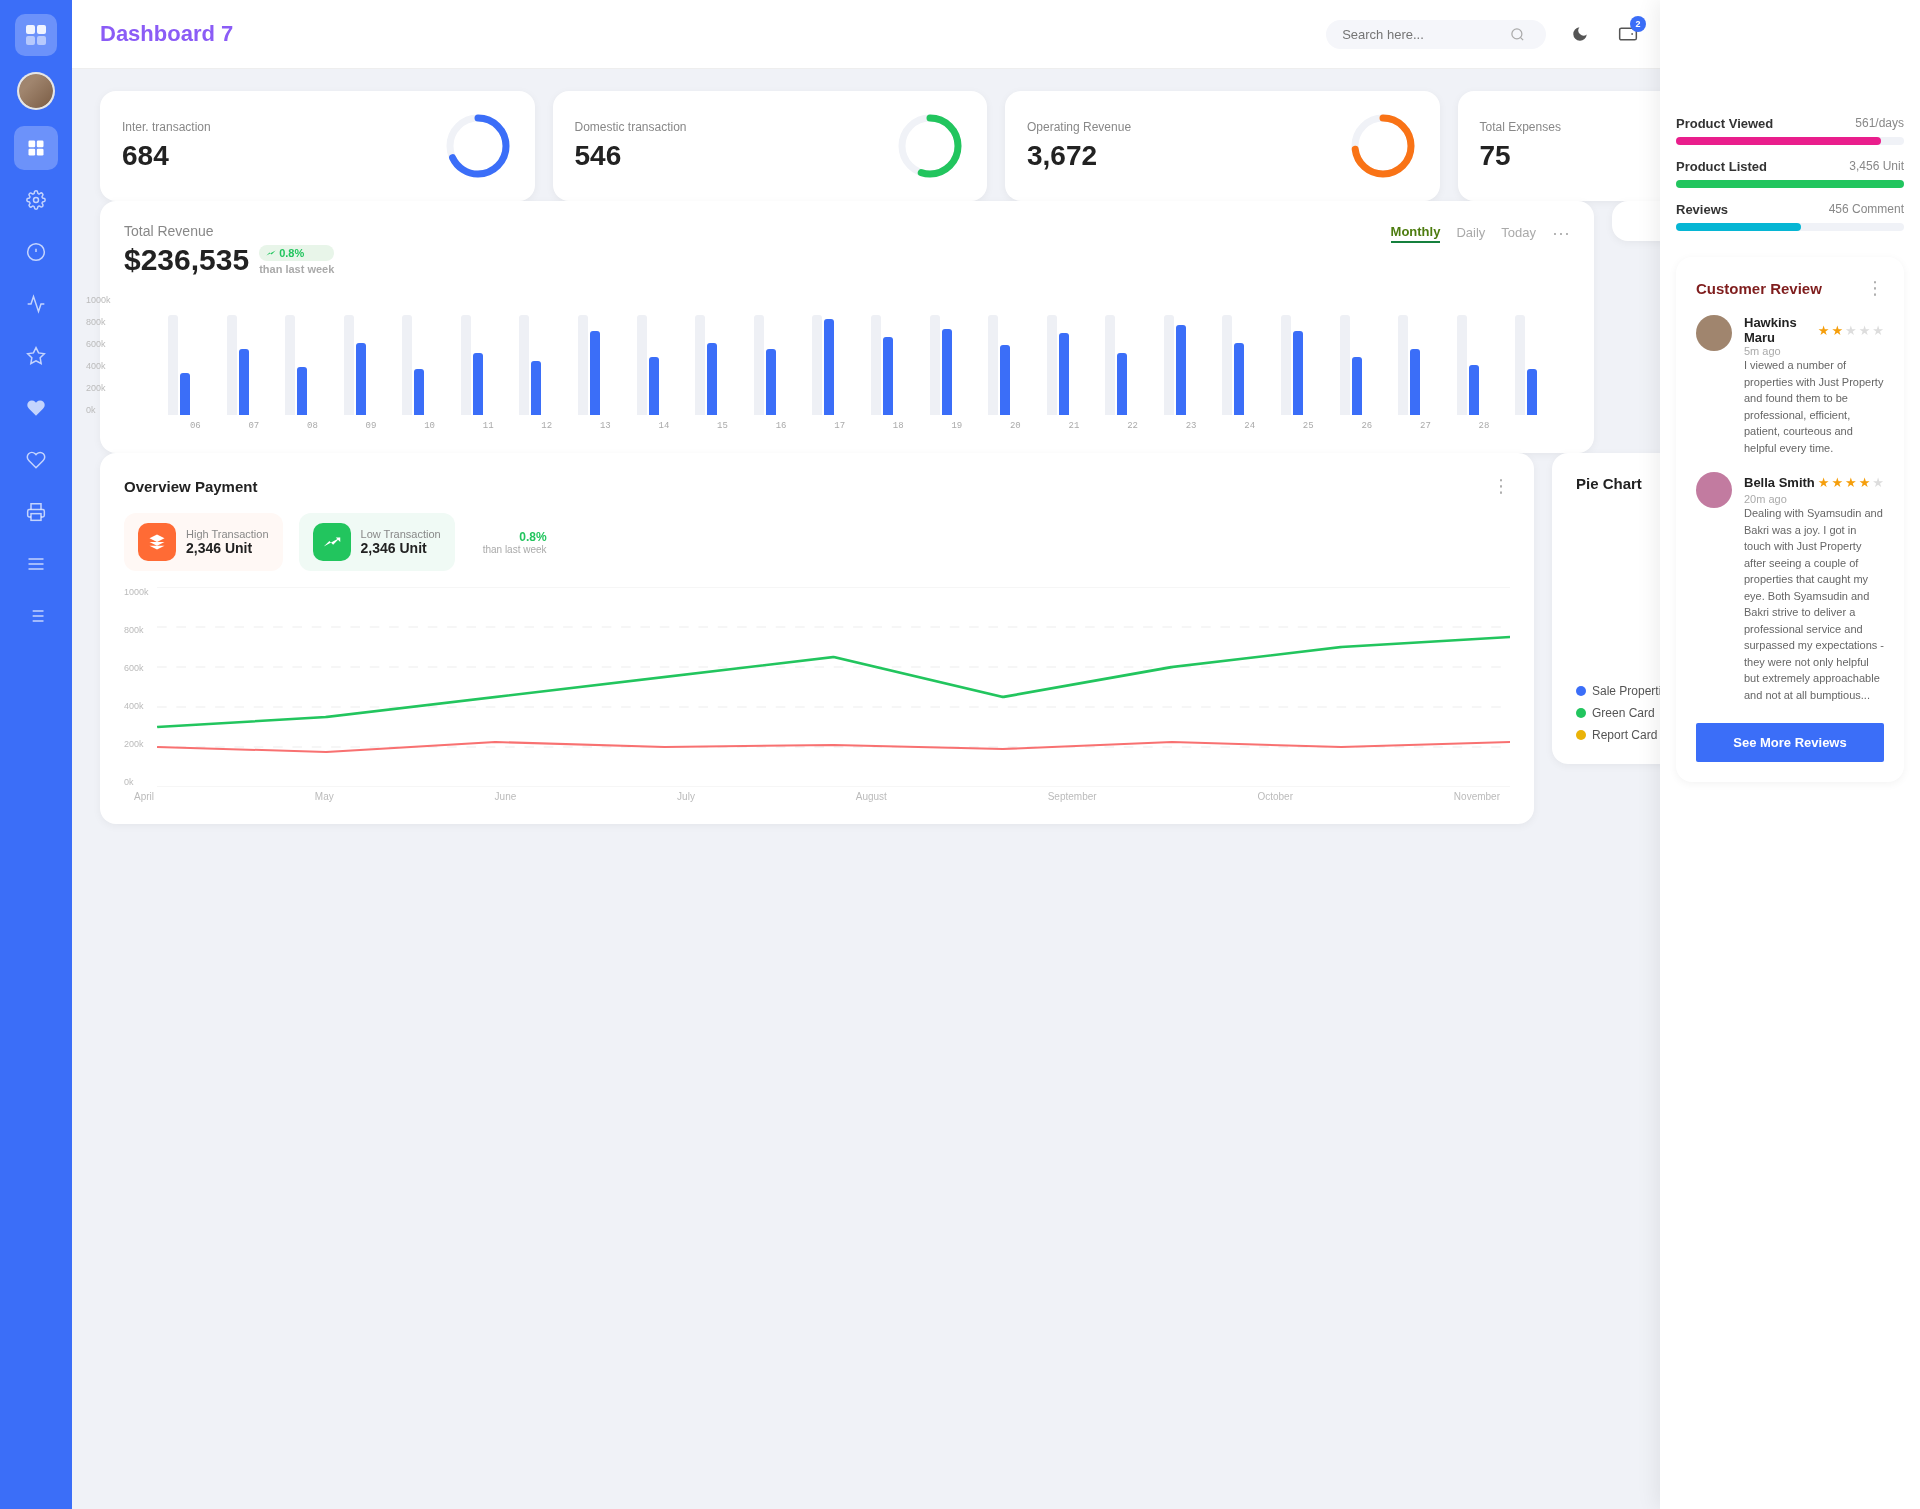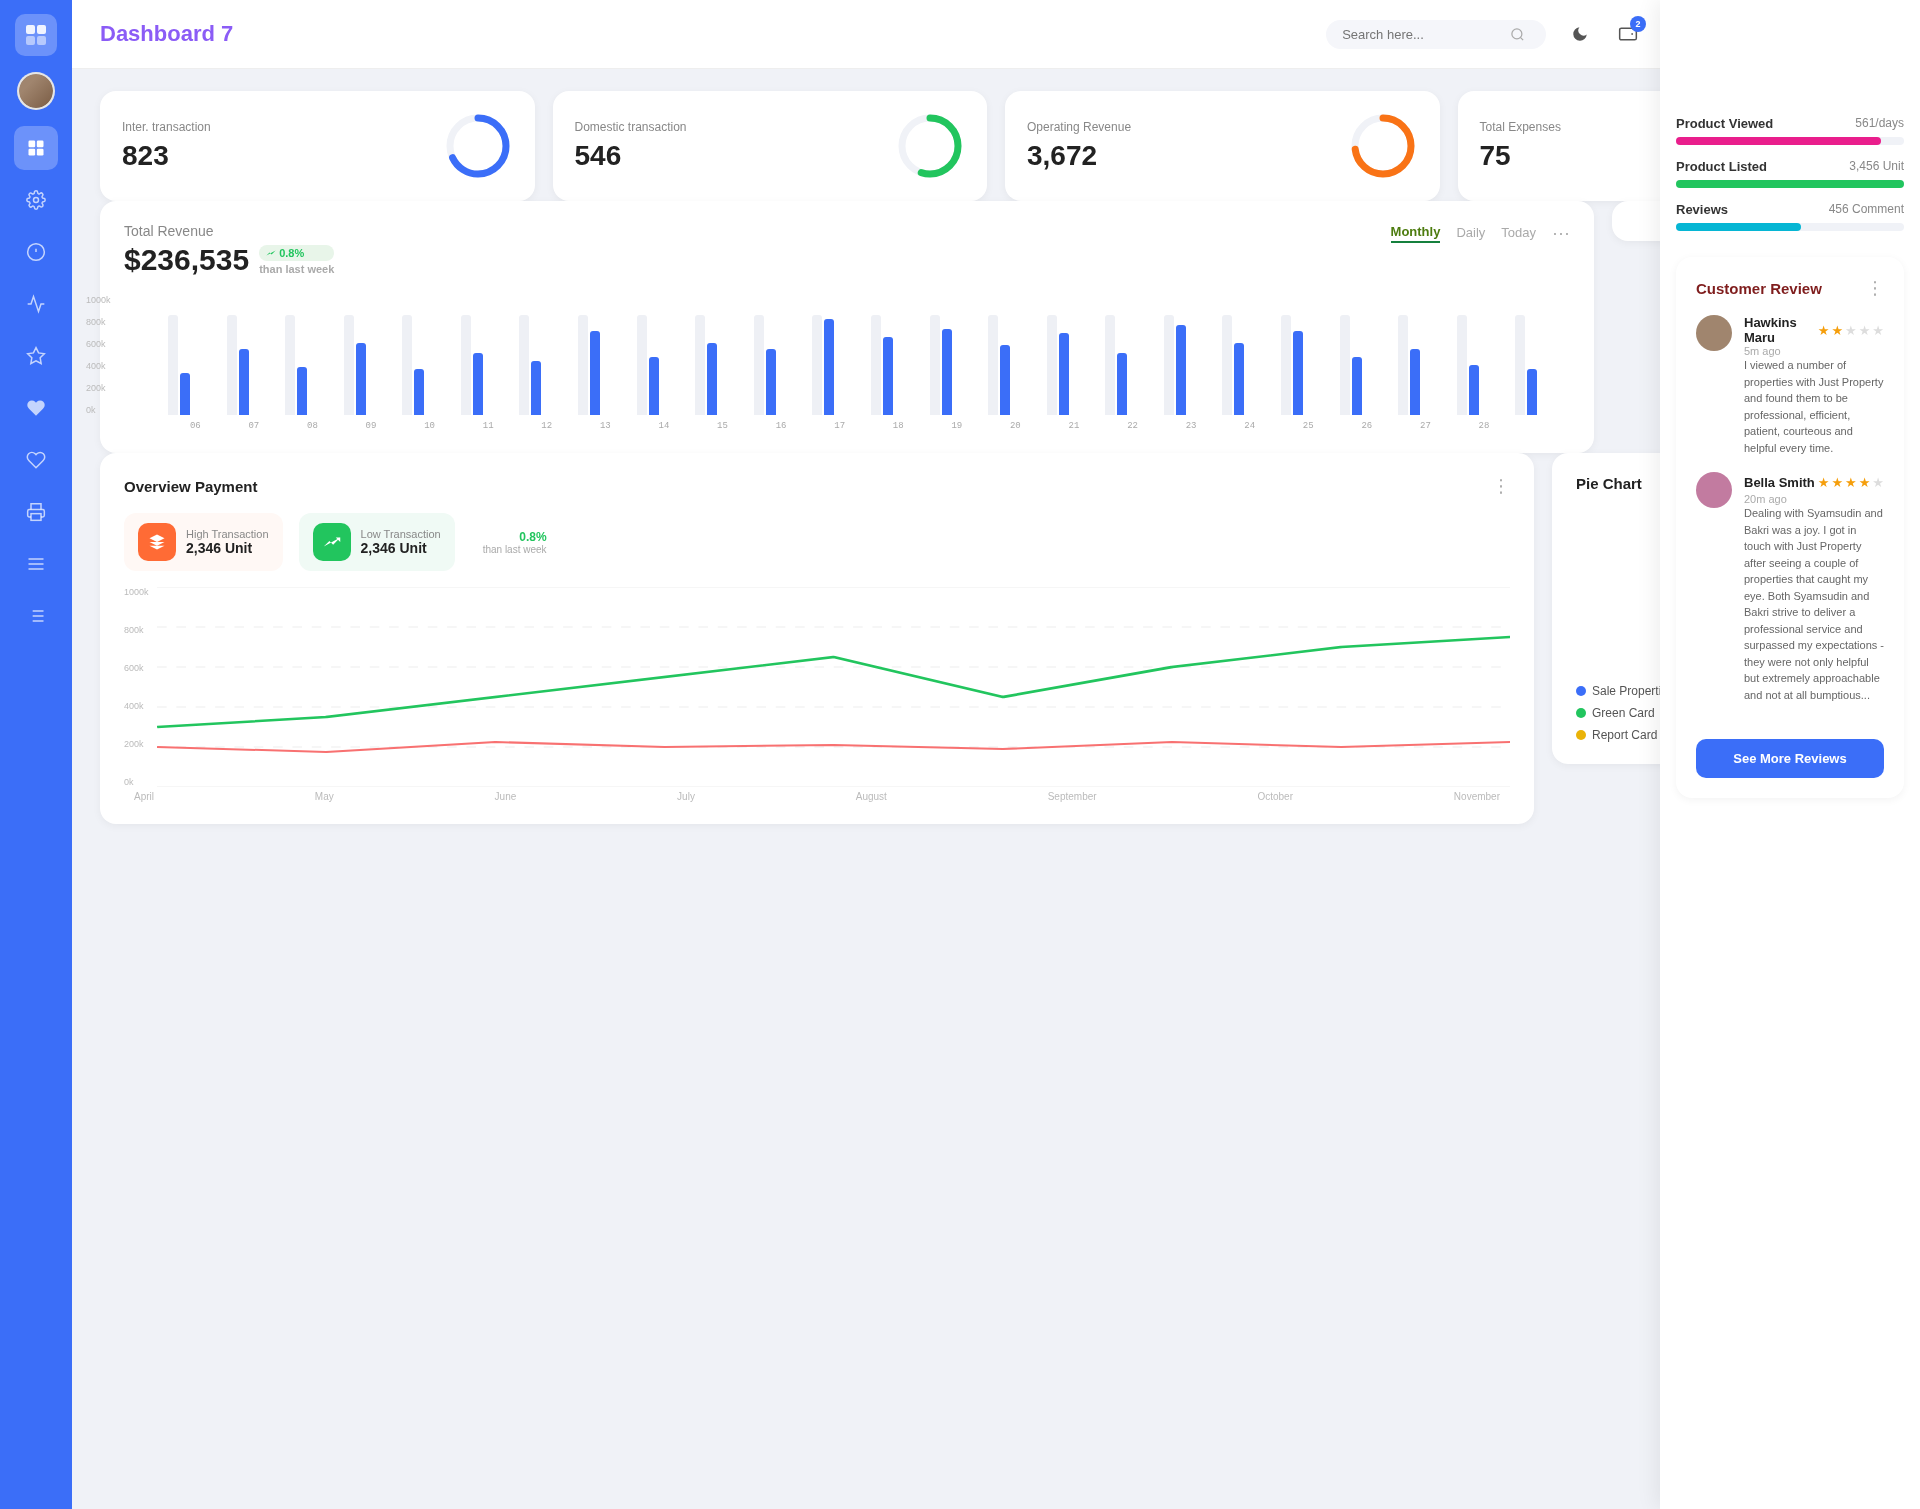--- a/index.html
+++ b/index.html
@@ -306,27 +306,27 @@
     .review-time { font-size: 11px; color: #aaa; }
     .review-stars { display: flex; gap: 2px; margin: 3px 0; }
     .star { font-size: 13px; }
     .star.filled { color: #f59e0b; }
     .star.empty { color: #ddd; }
     .review-text { font-size: 11px; color: #666; line-height: 1.5; }
     .btn-more-reviews {
       background: #3b6ef8;
       color: white;
       border: none;
-      border-radius: 10px;
+      border-radius: 2px;
       padding: 12px;
       width: 100%;
       font-size: 13px;
       font-weight: 600;
       cursor: pointer;
-      margin-top: 20px;
+      margin-top: 4px;
     }
 
     
     .right-column {
       display: flex;
       flex-direction: column;
       gap: 18px;
     }
 
     
@@ -467,21 +467,21 @@
       <button class="btn-generate">Generate Report</button>
     </div>
   </div>
 
   <div class="content">
 
     <div class="stat-cards" id="stat-cards-container">
         <div class="stat-card">
     <div class="stat-card-info">
       <div class="stat-card-label">Inter. transaction</div>
-      <div class="stat-card-value">823</div>
+      <div class="stat-card-value">684</div>
     </div>
     <div class="donut-wrap">
       <svg viewBox="0 0 70 70">
         <circle cx="35" cy="35" r="28" fill="none" stroke="#f0f2f7" stroke-width="7"></circle>
         <circle cx="35" cy="35" r="28" fill="none" stroke="#3b6ef8" stroke-width="7" stroke-dasharray="119.63184824869933 175.92918860102841" stroke-linecap="round"></circle>
       </svg>
     </div>
         </div>
         <div class="stat-card">
     <div class="stat-card-info">

